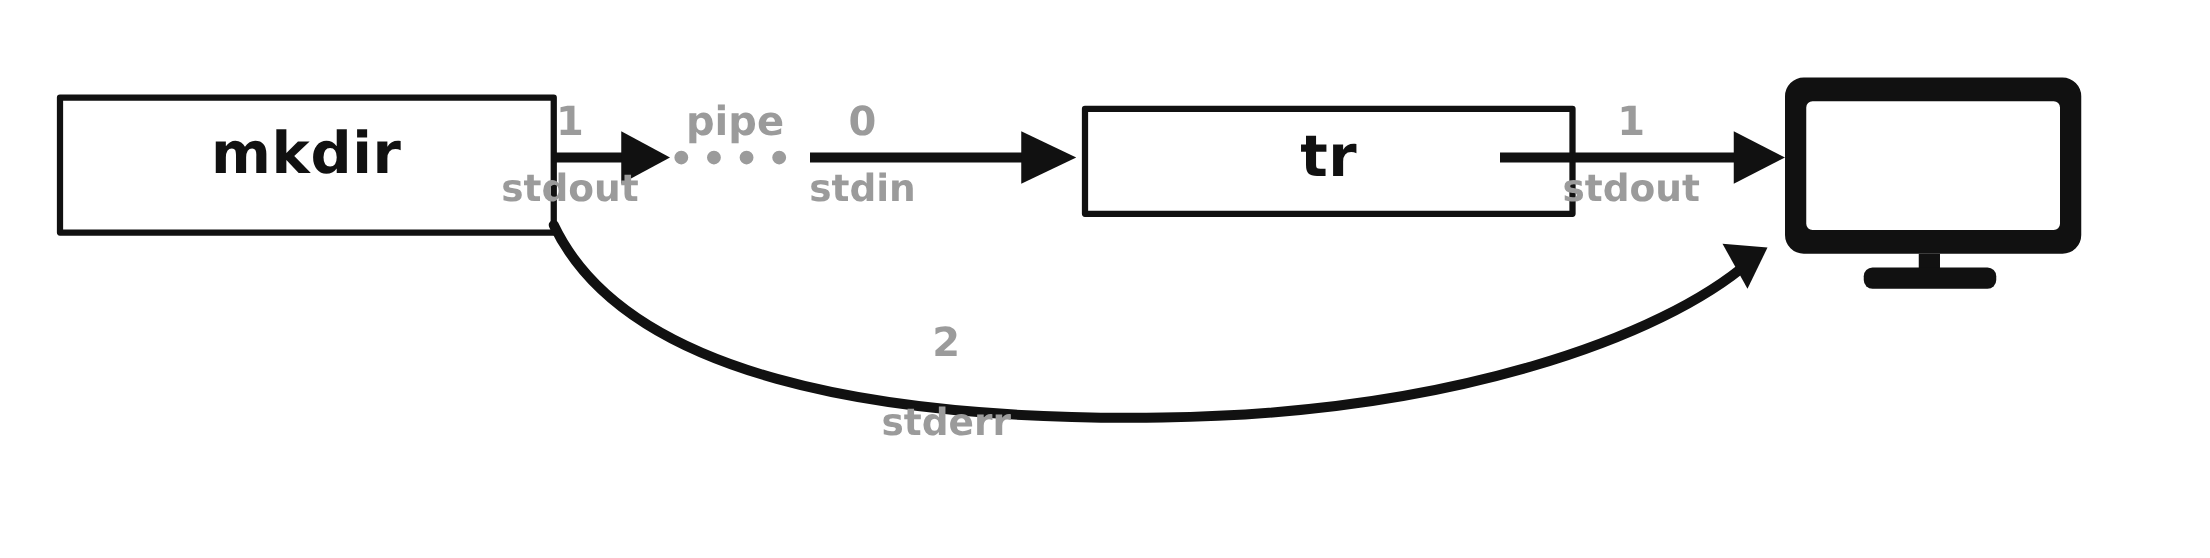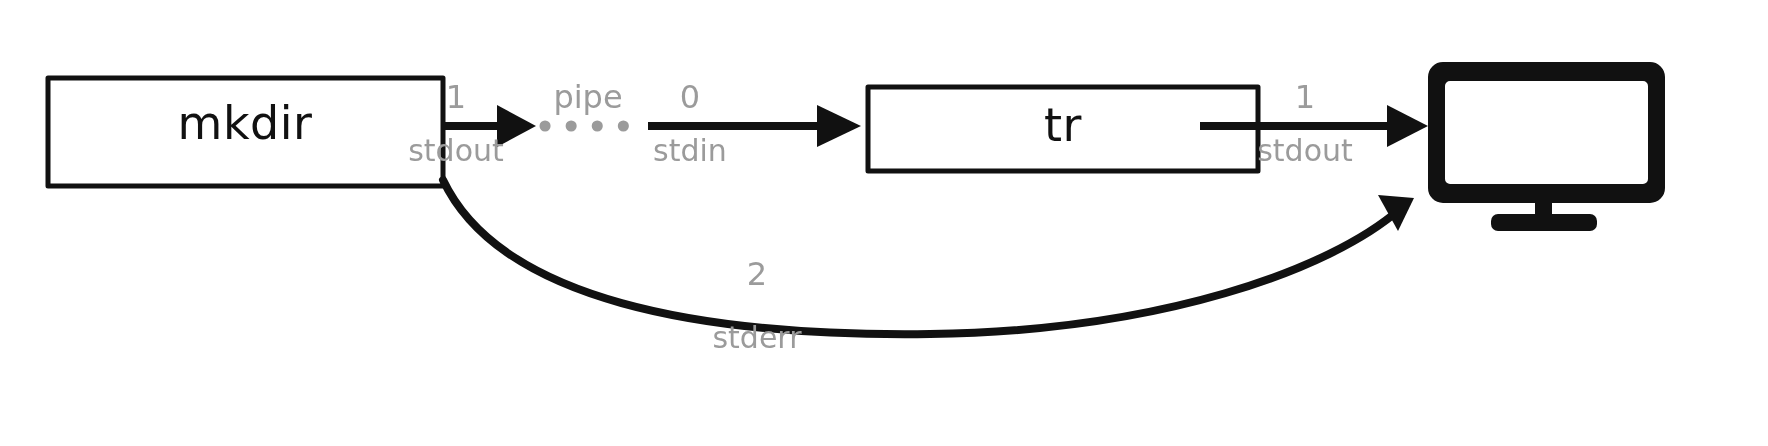--- a/index.html
+++ b/index.html
@@ -11,20 +11,21 @@
     width: 1768px;
     height: 446px;
     font-family: "DejaVu Sans", sans-serif;
     overflow: hidden;
   }
   #diagram-root {
     position: relative;
     width: 1768px;
     height: 356px;
     background: #ffffff;
+    font-weight: bold;
   }
   #diagram-svg {
     position: absolute;
     top: 0;
     left: 0;
     width: 1768px;
     height: 446px;
     display: block;
   }
   .proc-label {

